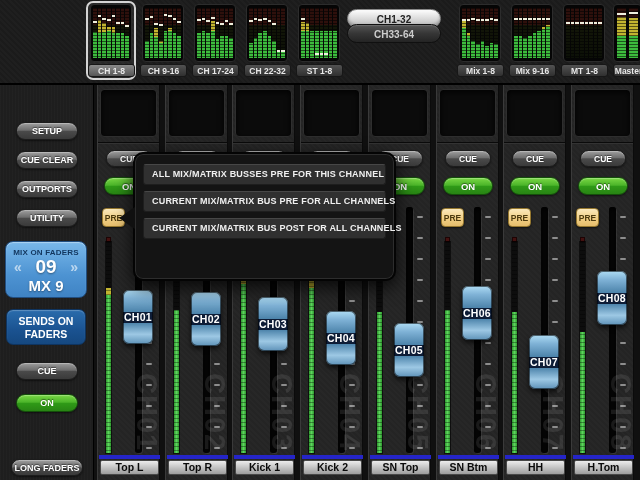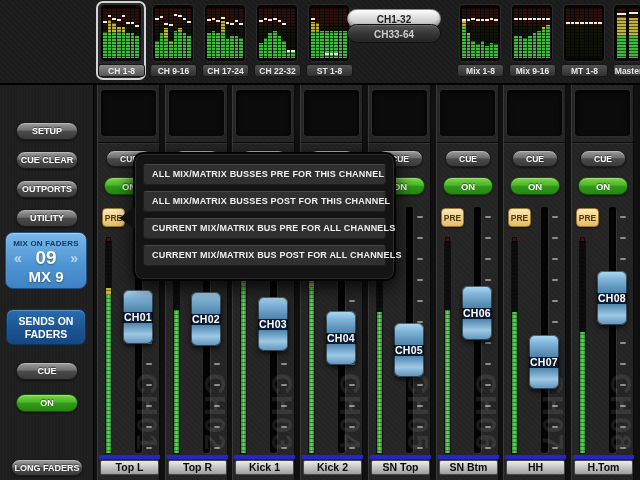--- a/index.html
+++ b/index.html
@@ -9,21 +9,21 @@
   
   .topbar{position:absolute;left:0;top:0;width:640px;height:85px;background:#1b1b1b;
     background-image:repeating-linear-gradient(45deg,rgba(255,255,255,.02) 0 2px,transparent 2px 4px);
     border-bottom:2px solid #000;box-sizing:border-box;z-index:5;}
   .scene{position:absolute;left:3px;top:3px;width:80px;height:77px;border:1px solid #2a2a2a;
     border-radius:4px;background:rgba(0,0,0,.25);box-sizing:border-box;padding:4px 0 0 6px;}
   .scene-label{font-size:8.5px;font-weight:bold;letter-spacing:.4px;color:#d8d8d8;}
   .scene-num{font-size:30px;color:#fff;line-height:32px;margin-top:1px;}
   .scene-series{font-size:17px;color:#f2f2f2;margin-top:3px;}
   .banks{position:absolute;top:1px;display:flex;gap:2px;}
-  #inBanks{left:96px;}
+  #inBanks{left:86px;}
   #outBanks{left:455px;}
   .bank-wrap{width:50px;border:2px solid transparent;border-radius:7px;padding:1px 0;box-sizing:border-box;}
   .bank-wrap.selected{border-color:#d4d4d4;background:rgba(255,255,255,.06);}
   .bank-wrap.narrow{width:33px;}
   .bank-box{width:42px;height:58px;margin:0 auto;background:#050505;border:1px solid #2c2c2c;
     border-radius:4px;padding:3px 2px;display:flex;gap:1px;box-sizing:border-box;}
   .narrow .bank-box{width:29px;gap:3px;padding:3px 3px;}
   .bank-bar{flex:1;position:relative;overflow:hidden;
     background:linear-gradient(180deg,#2e100c 0%,#2e100c 34%,#131608 34%,#0c1007 100%);}
   .bank-bar::after{content:"";position:absolute;inset:0;
@@ -46,21 +46,21 @@
   .sidebar{position:absolute;left:0;top:85px;width:94px;height:395px;background:#1e1e1e;
     background-image:repeating-linear-gradient(90deg,rgba(255,255,255,.015) 0 1px,transparent 1px 3px);
     border-right:1px solid #000;box-sizing:border-box;z-index:4;}
   .pill{border-radius:10px;text-align:center;color:#fff;font-weight:bold;box-sizing:border-box;
     background:linear-gradient(180deg,#9e9e9e,#6e6e6e 45%,#4a4a4a 52%,#3a3a3a);
     border:1px solid #1c1c1c;box-shadow:inset 0 1px 1px rgba(255,255,255,.3),0 1px 2px rgba(0,0,0,.5);
     text-shadow:0 -1px 1px rgba(0,0,0,.5);}
   .pill.green{background:linear-gradient(180deg,#79d844,#4cb52a 45%,#2f9a17 52%,#288414);
     border-color:#14500a;}
   .spill{position:absolute;left:16px;width:62px;height:18px;font-size:9px;line-height:17px;}
-  .mixpanel{position:absolute;left:5px;top:147px;width:82px;height:57px;border-radius:8px;
+  .mixpanel{position:absolute;left:5px;top:156px;width:82px;height:57px;border-radius:8px;
     background:linear-gradient(180deg,#79b8ea,#4d93d2 60%,#3f83c4);border:1px solid #214e80;
     box-sizing:border-box;text-align:center;box-shadow:inset 0 1px 1px rgba(255,255,255,.4);}
   .mix-title{font-size:8px;font-weight:bold;color:#12365e;margin-top:6px;letter-spacing:.2px;}
   .mix-row{display:flex;align-items:center;justify-content:space-between;padding:0 8px;margin-top:-1px;}
   .mix-arrow{font-size:14px;font-weight:bold;color:rgba(255,255,255,.6);line-height:20px;}
   .mix-num{font-size:19px;font-weight:bold;color:#fff;text-shadow:0 1px 2px rgba(0,0,0,.4);}
   .mix-bus{font-size:15px;font-weight:bold;color:#fff;margin-top:-1px;text-shadow:0 1px 2px rgba(0,0,0,.4);}
   .sends{position:absolute;left:6px;top:224px;width:80px;height:36px;border-radius:7px;
     background:linear-gradient(180deg,#2a6cac,#1a5290 60%,#154880);border:1px solid #0e3460;
     box-sizing:border-box;color:#fff;font-size:10.5px;font-weight:bold;text-align:center;
@@ -723,18 +723,17 @@
           <div class="knob-label">CH08</div>
         </div>
         <div class="bluebar"></div>
         <div class="plate">H.Tom</div>
       </div>
     </div>
 
   <div class="popup">
     <div class="popup-arrow"></div>
     <div class="popup-item">ALL MIX/MATRIX BUSSES PRE FOR THIS CHANNEL</div>
-    <div class="popup-item">ALL MIX/MATRIX BUSSES POST FOR THIS CHANNEL</div>
     <div class="popup-item">CURRENT MIX/MATRIX BUS PRE FOR ALL CHANNELS</div>
     <div class="popup-item">CURRENT MIX/MATRIX BUS POST FOR ALL CHANNELS</div>
   </div>
 
 </div>
 
 </body></html>

